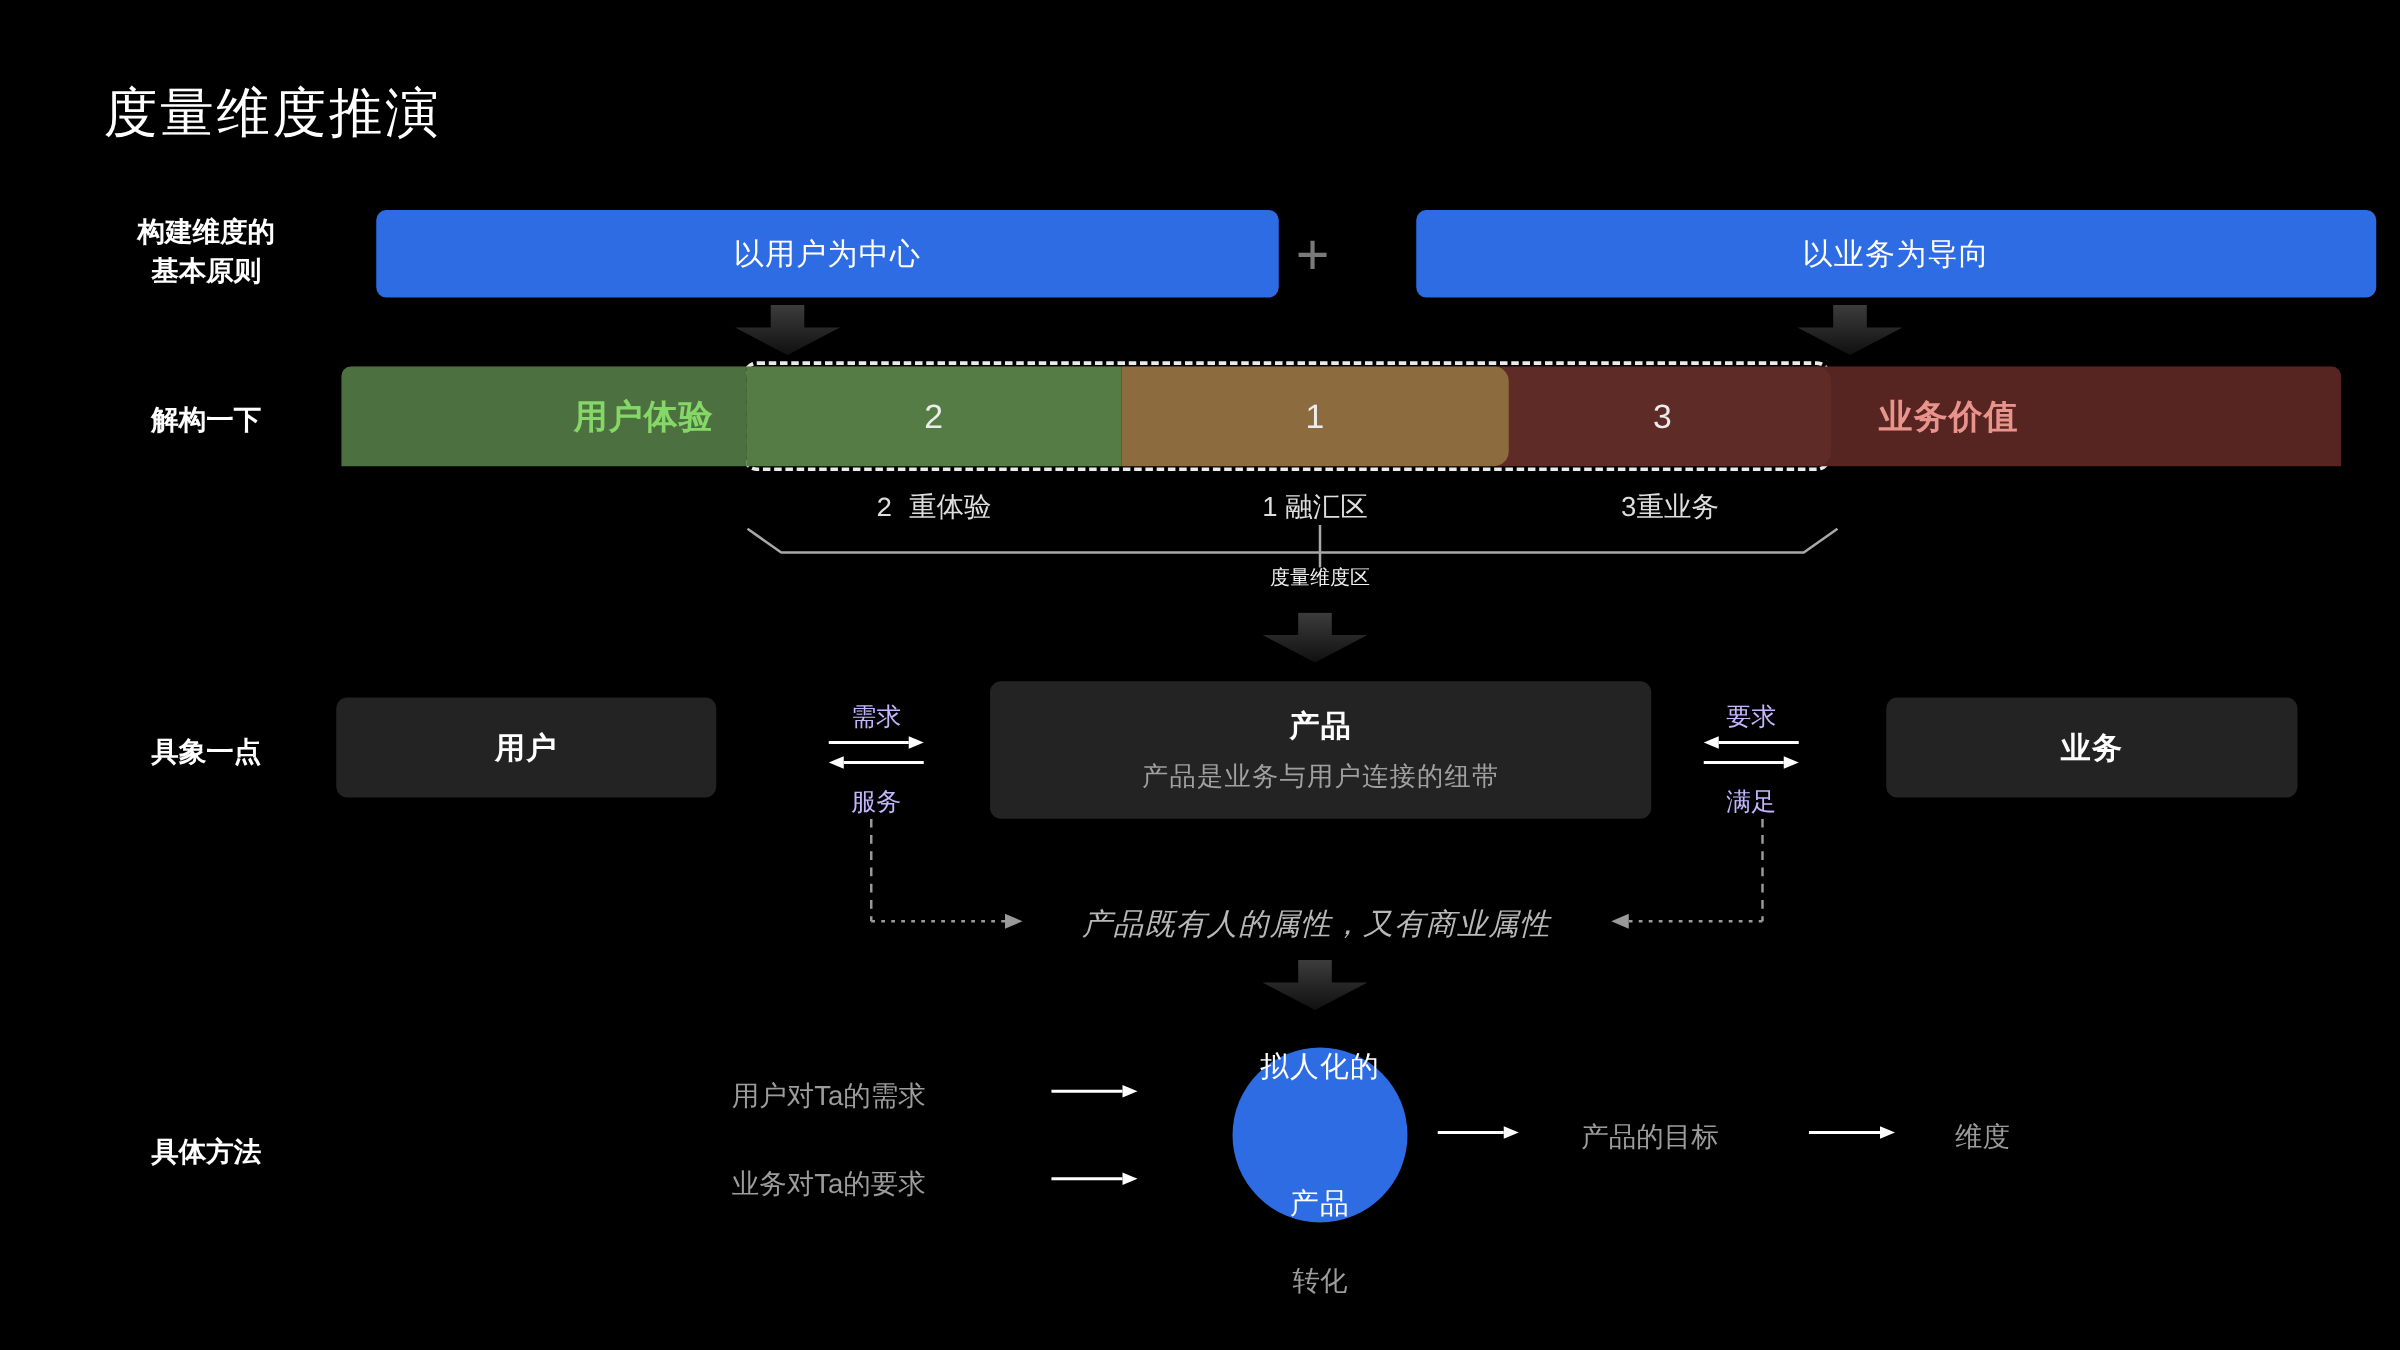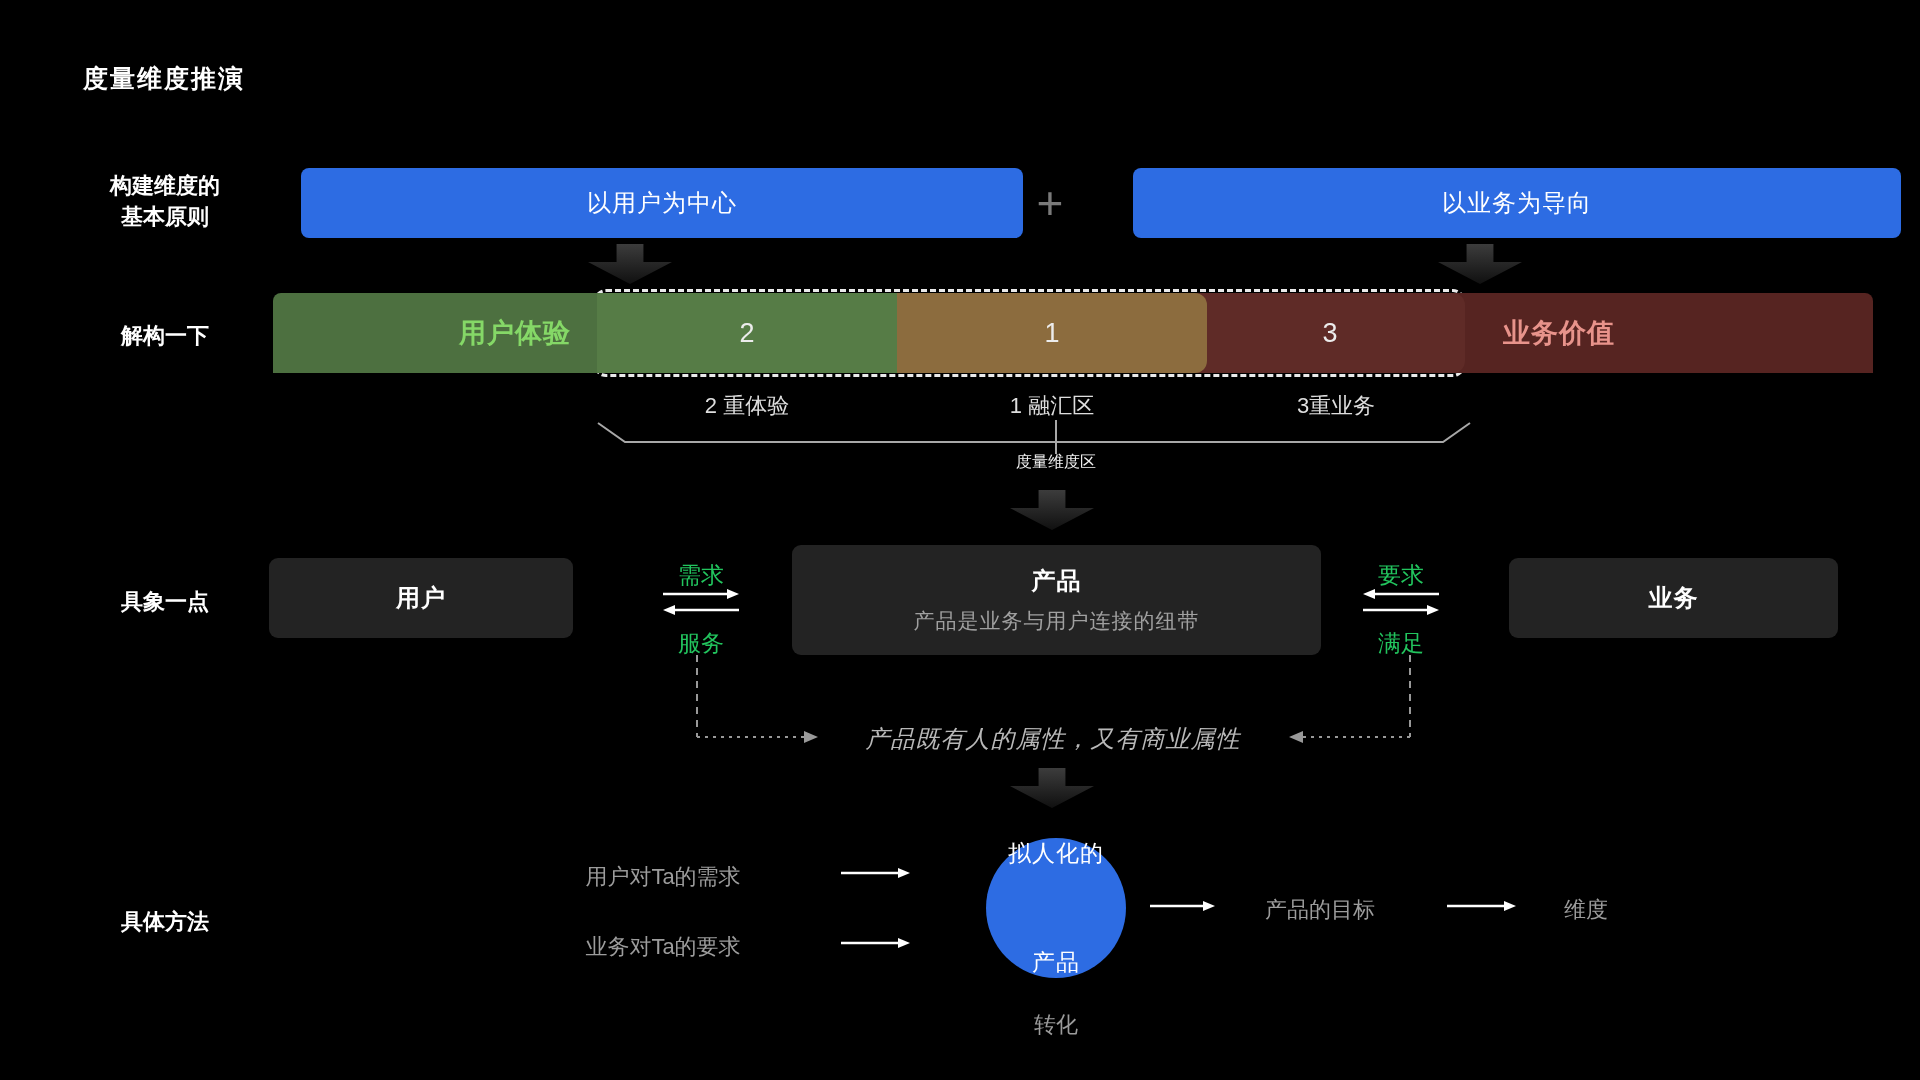--- a/index.html
+++ b/index.html
@@ -1,40 +1,40 @@
 <!DOCTYPE html>
 <html><head>
 <meta charset="utf-8">
 <style>
   html,body{margin:0;padding:0;background:#000;}
   .stage{position:relative;width:1920px;height:1080px;background:#000;overflow:hidden;
          font-family:"Liberation Sans",sans-serif;}
   .abs{position:absolute;}
-  .page-title{color:#fff;font-size:25px;font-weight:bold;letter-spacing:2px;}
+  .page-title{color:#fff;font-size:43px;font-weight:normal;letter-spacing:2px;}
   .row-label{color:#fff;font-size:22px;font-weight:bold;text-align:center;line-height:31px;}
   .bluebar{background:#2d6ce3;border-radius:8px;color:#fff;font-size:24px;
            display:flex;align-items:center;justify-content:center;letter-spacing:1px;margin-left:28px;}
   .plus{color:#7a7a7a;font-size:46px;font-weight:300;text-align:center;line-height:46px;}
   .big-arrow{width:84px;height:40px;background:linear-gradient(180deg,#3c3c3c,#101010);
              clip-path:polygon(34% 0,66% 0,66% 45%,100% 45%,50% 100%,0 45%,34% 45%);}
   .bar{width:1600px;height:104px;border-radius:8px;overflow:hidden;}
   .seg{position:absolute;top:0;height:80px;display:flex;align-items:center;justify-content:center;}
   .seg-num{color:#ececec;font-size:27px;}
   .seg-exp{justify-content:flex-end;padding-right:26px;box-sizing:border-box;
            color:#85d867;font-size:27px;font-weight:bold;letter-spacing:1px;}
   .seg-val{justify-content:flex-start;padding-left:50px;box-sizing:border-box;
            color:#e8938b;font-size:27px;font-weight:bold;letter-spacing:1px;}
   .dashed-box{border:3px dashed #eaeaea;border-radius:12px;pointer-events:none;}
   .bar-caption{color:#dedede;font-size:22px;text-align:center;width:220px;}
   .zone-label{color:#f2f2f2;font-size:16px;text-align:center;width:200px;}
   .darkbox{background:#232323;border-radius:9px;color:#fff;display:flex;flex-direction:column;
            align-items:center;justify-content:center;}
   .darkbox .bx-title{font-size:24px;font-weight:bold;letter-spacing:1px;}
   .darkbox .bx-sub{font-size:21px;color:#a0a0a0;margin-top:10px;letter-spacing:1px;}
-  .mini-label{color:#22c55e;font-size:23px;text-align:center;width:100px;}
+  .mini-label{color:#c4b5fd;font-size:20px;text-align:center;width:100px;}
   .gray-text{color:#9c9c9c;font-size:22px;text-align:center;}
   .attr-text{color:#b8b8b8;font-size:24px;text-align:center;width:420px;letter-spacing:1px;}
   .circle{width:140px;height:140px;border-radius:50%;background:#2d6ce3;color:#fff;
           display:flex;flex-direction:column;align-items:center;justify-content:space-between;
           font-size:23px;line-height:31px;letter-spacing:1px;}
   svg{display:block;}
 </style>
 </head>
 <body>
 
@@ -63,21 +63,21 @@
     <div class="seg" style="left:624px;width:310px;background:#8c6c3e;z-index:3;border-radius:0 12px 12px 0;">
       <span class="seg-num">1</span>
     </div>
     <div class="seg" style="left:922px;width:270px;background:#5f2b27;z-index:2;border-radius:0 12px 12px 0;">
       <span class="seg-num">3</span>
     </div>
     <div class="seg seg-val" style="left:1180px;width:420px;background:#562421;z-index:1;">业务价值</div>
   </div>
   <div class="abs dashed-box" style="left:594px;top:289px;width:865px;height:82px;"></div>
 
-  <div class="abs bar-caption" style="left:637px;top:391px;">2 重体验</div>
+  <div class="abs bar-caption" style="left:637px;top:391px;font-family:Liberation Mono, monospace;">2 重体验</div>
   <div class="abs bar-caption" style="left:942px;top:391px;">1 融汇区</div>
   <div class="abs bar-caption" style="left:1226px;top:391px;">3重业务</div>
 
   <svg class="abs" style="left:595px;top:416px;" width="880" height="44" viewBox="0 0 880 44">
     <path d="M3 7 L30 26 L848 26 L875 7" fill="none" stroke="#a8a8a8" stroke-width="2"></path>
     <line x1="461" y1="4" x2="461" y2="38" stroke="#a8a8a8" stroke-width="2"></line>
   </svg>
   <div class="abs zone-label" style="left:956px;top:452px;">度量维度区</div>
 
   <div class="abs big-arrow" style="left:1010px;top:490px;"></div>

